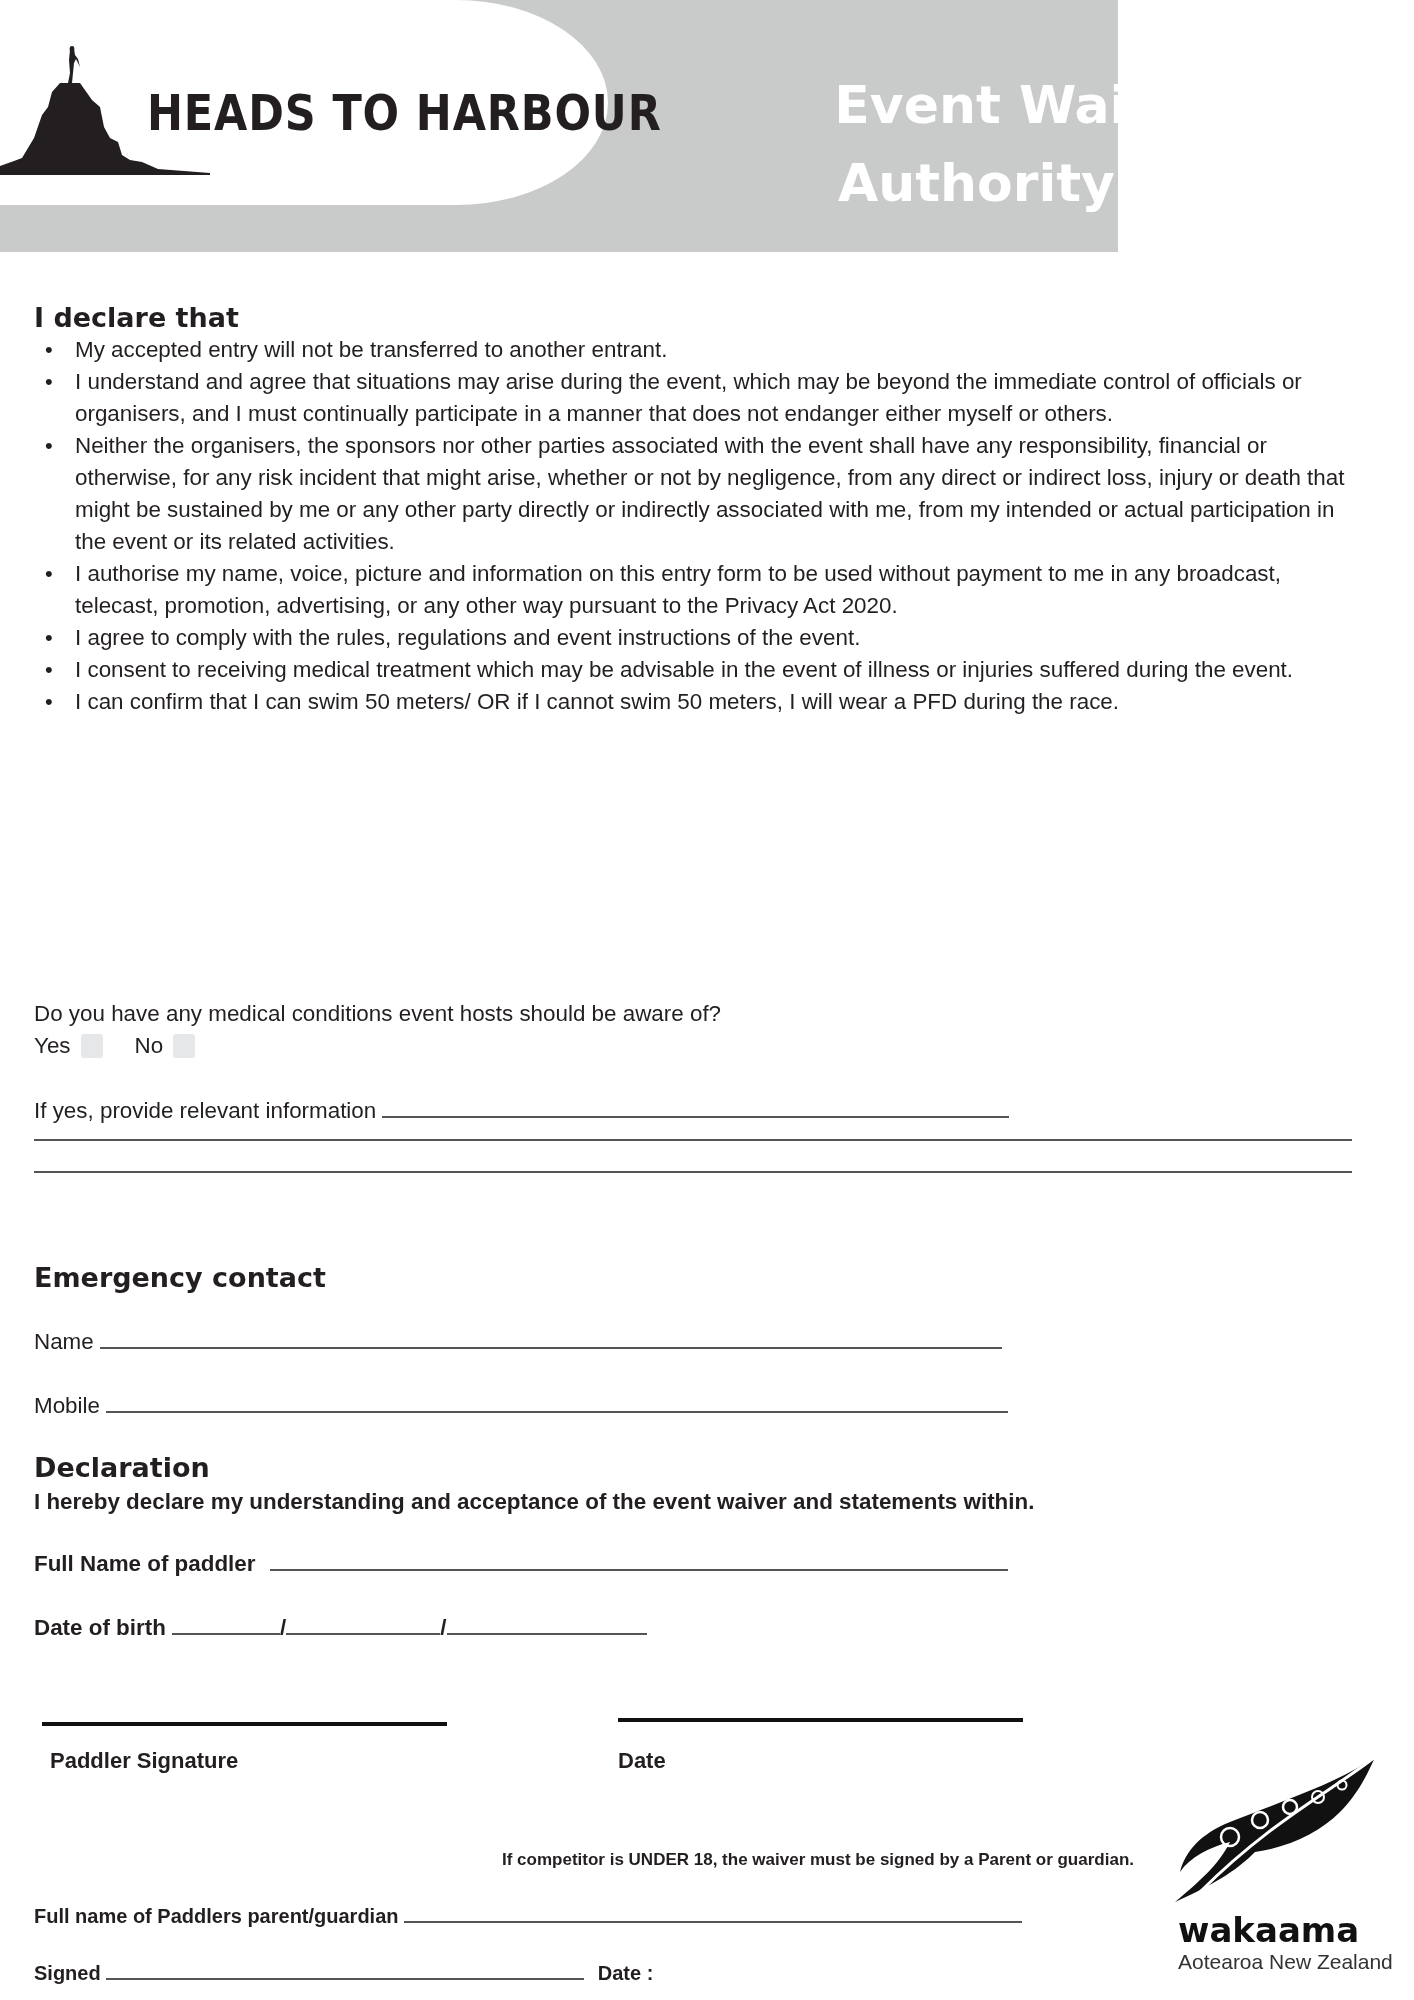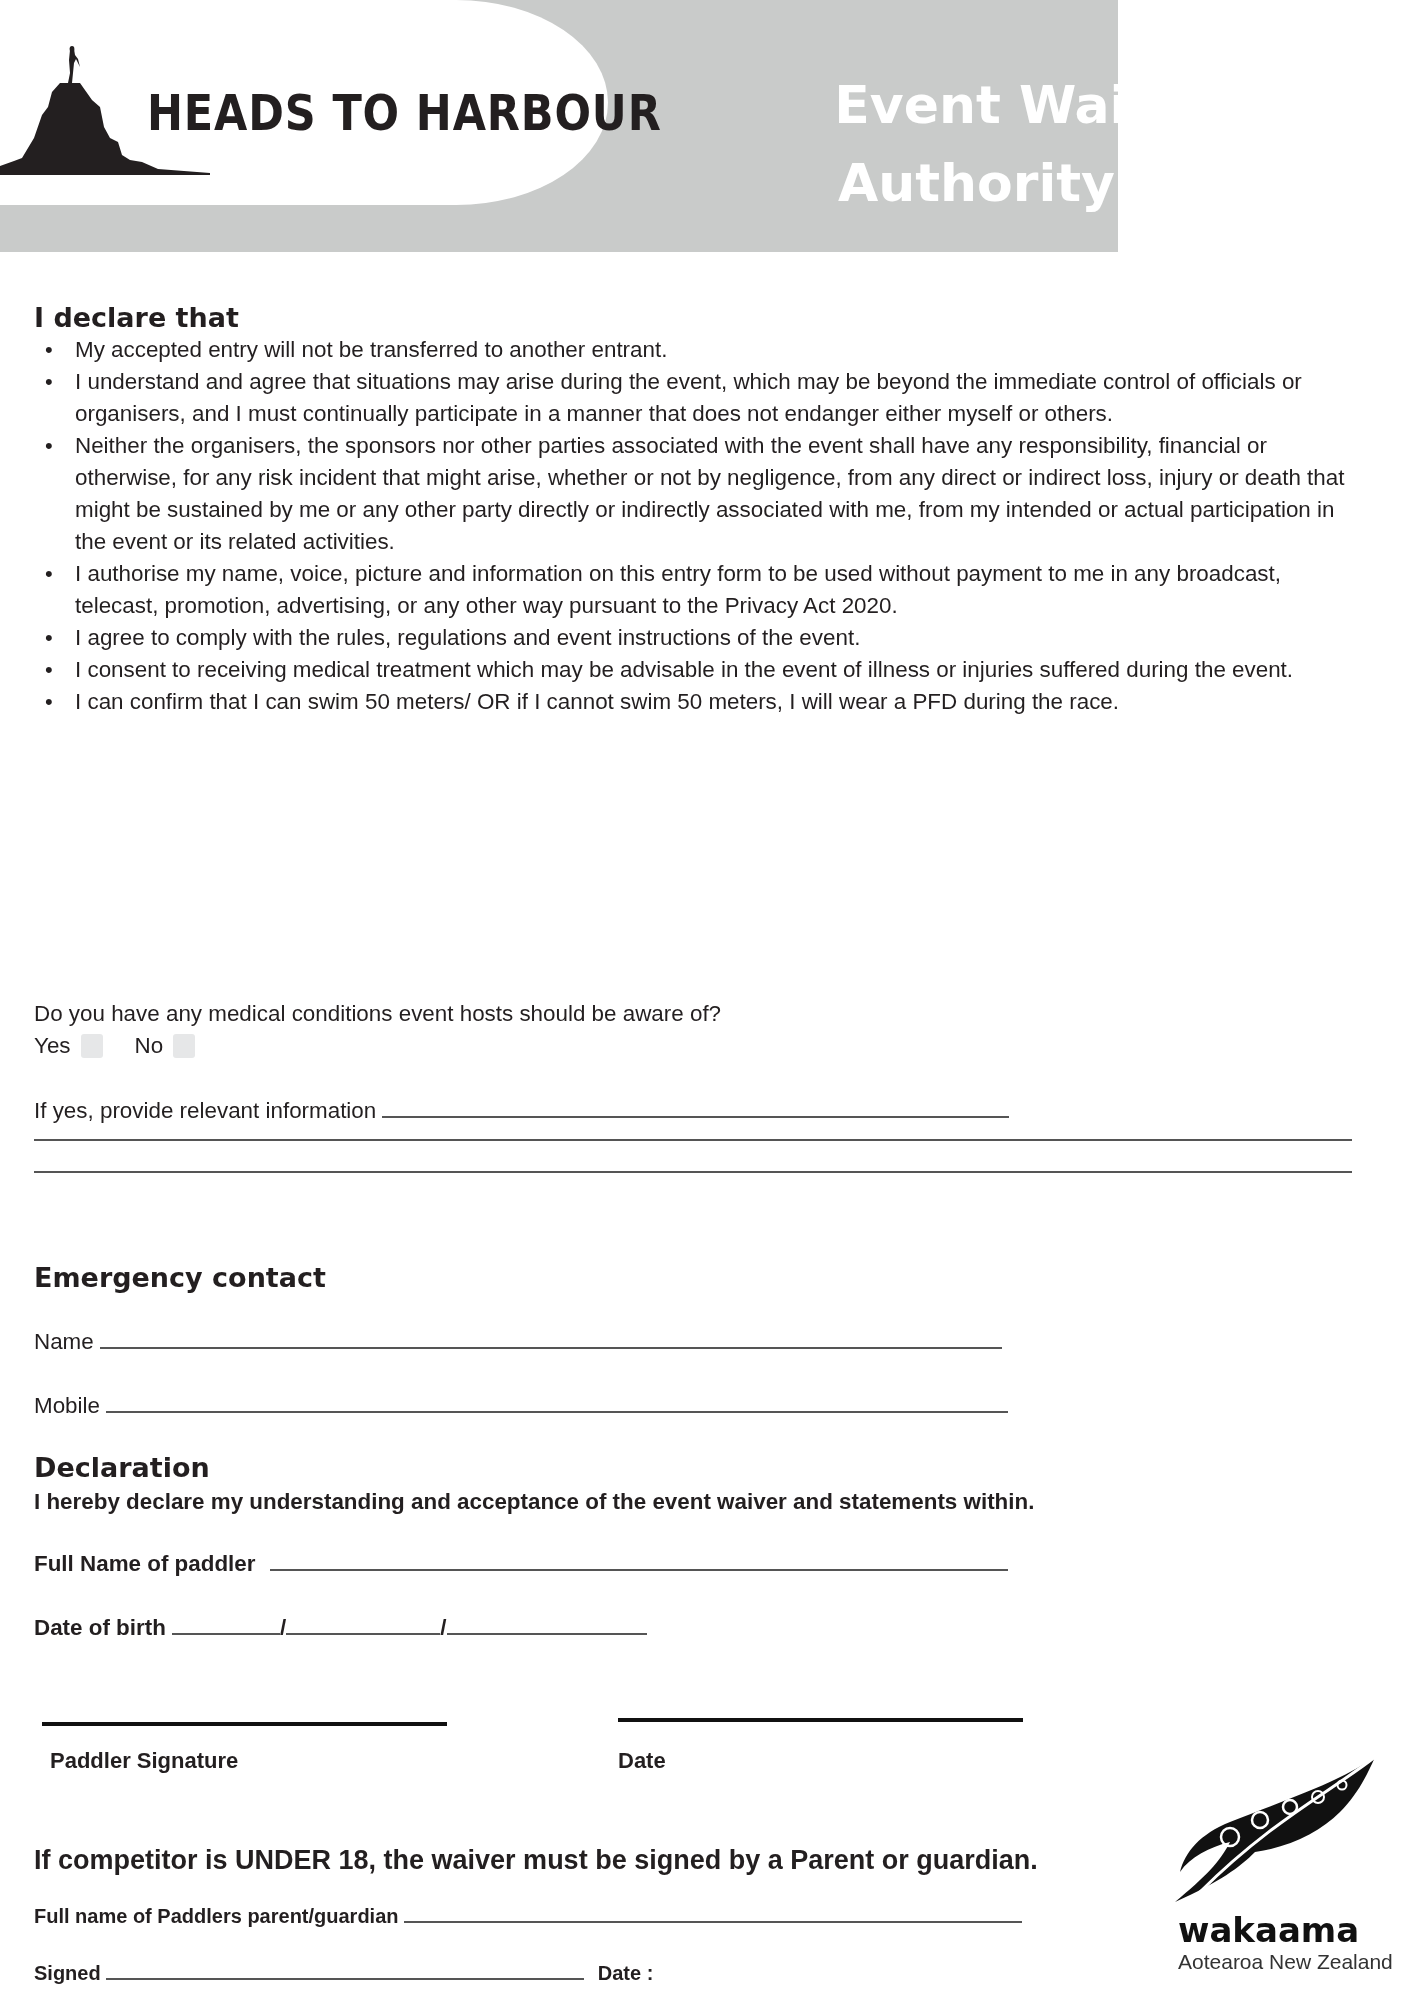--- a/index.html
+++ b/index.html
@@ -112,21 +112,21 @@
 </div>
 
 <div class="sig-row">
   <div class="sig-line" style="left:0; top:14px; width:405px;"></div>
   <div class="sig-label" style="left:8px; top:40px;">Paddler Signature</div>
   <div class="sig-line" style="left:576px; top:10px; width:405px;"></div>
   <div class="sig-label" style="left:576px; top:40px;">Date</div>
 </div>
 
 <div class="content" style="top:1812px; width:1100px;">
-  <div class="para bold" style="font-size:27px;">If competitor is UNDER 18, the waiver must be signed by a Parent or guardian.</div>
+  <div class="para bold" style="font-size:17px;text-align:right;">If competitor is UNDER 18, the waiver must be signed by a Parent or guardian.</div>
   <div class="field-line bold" style="margin-top:24px; font-size:20px;">
     <span>Full name of Paddlers parent/guardian</span>
     <span class="underline" style="width:618px;"></span>
   </div>
   <div class="field-line bold" style="margin-top:25px; font-size:20px;">
     <span>Signed</span>
     <span class="underline" style="width:478px;"></span>
     <span style="margin-left:8px;">Date :</span>
     <span style="display:inline-block; width:60px;"></span>
   </div>

